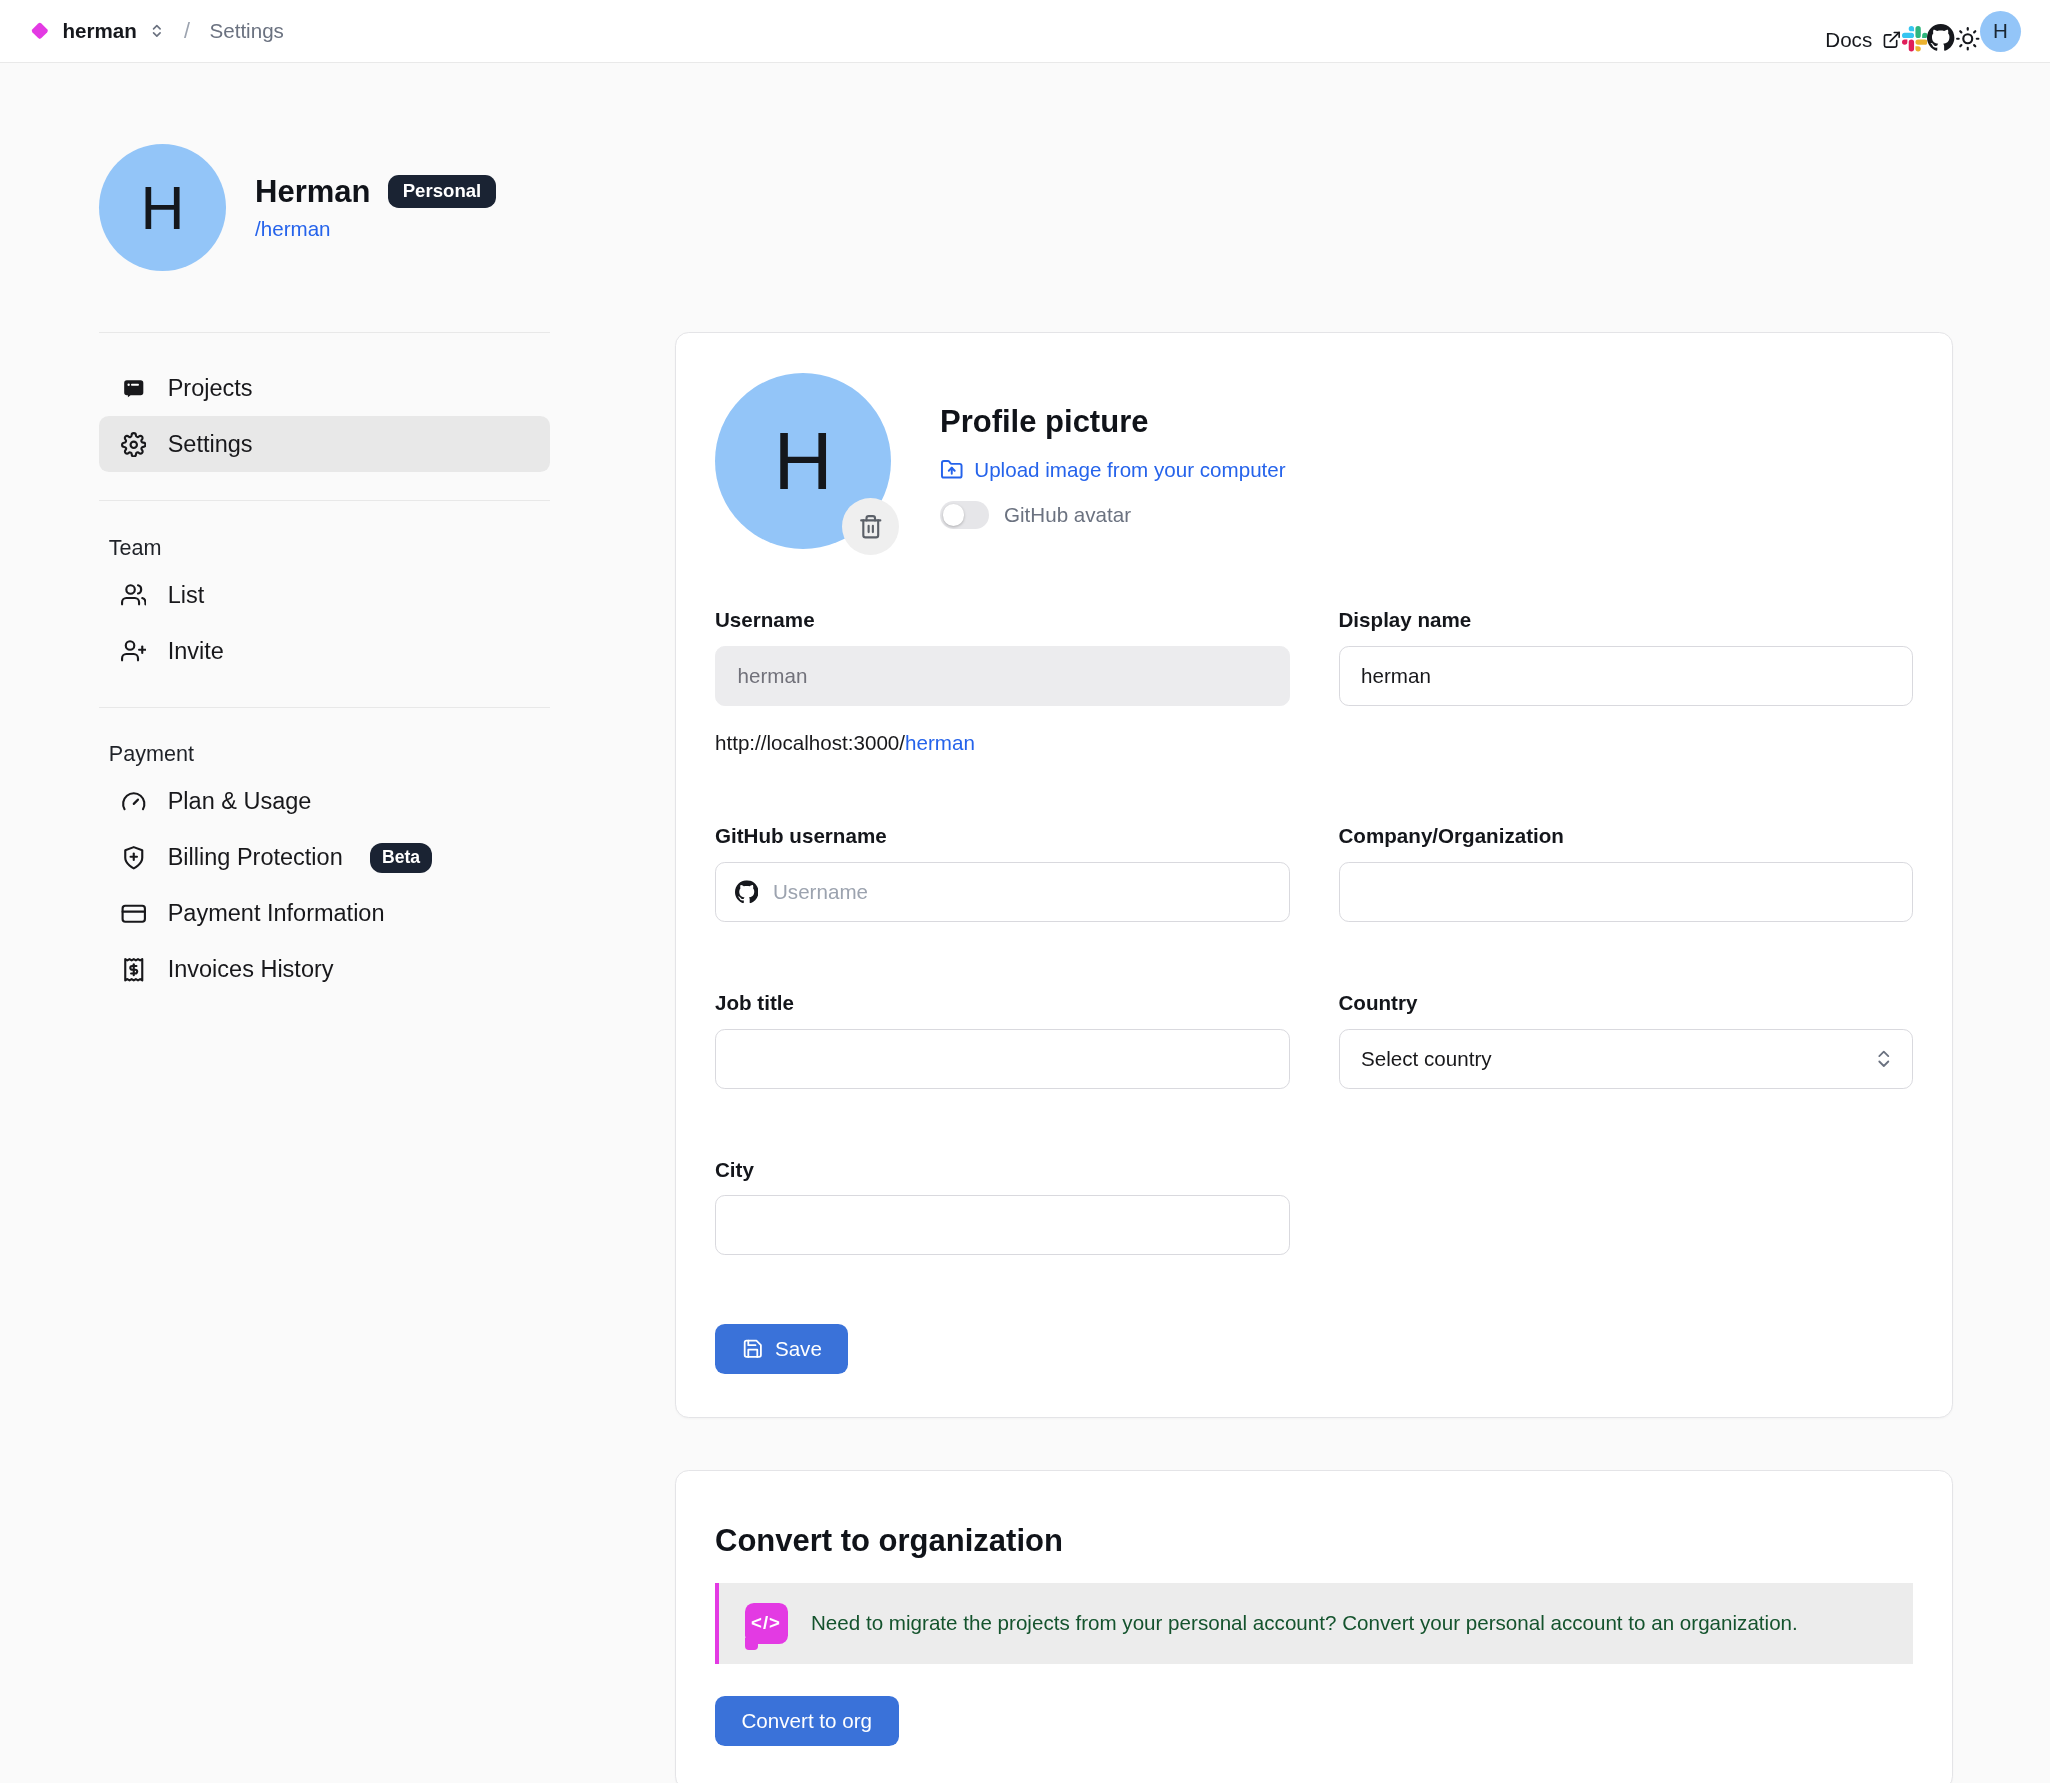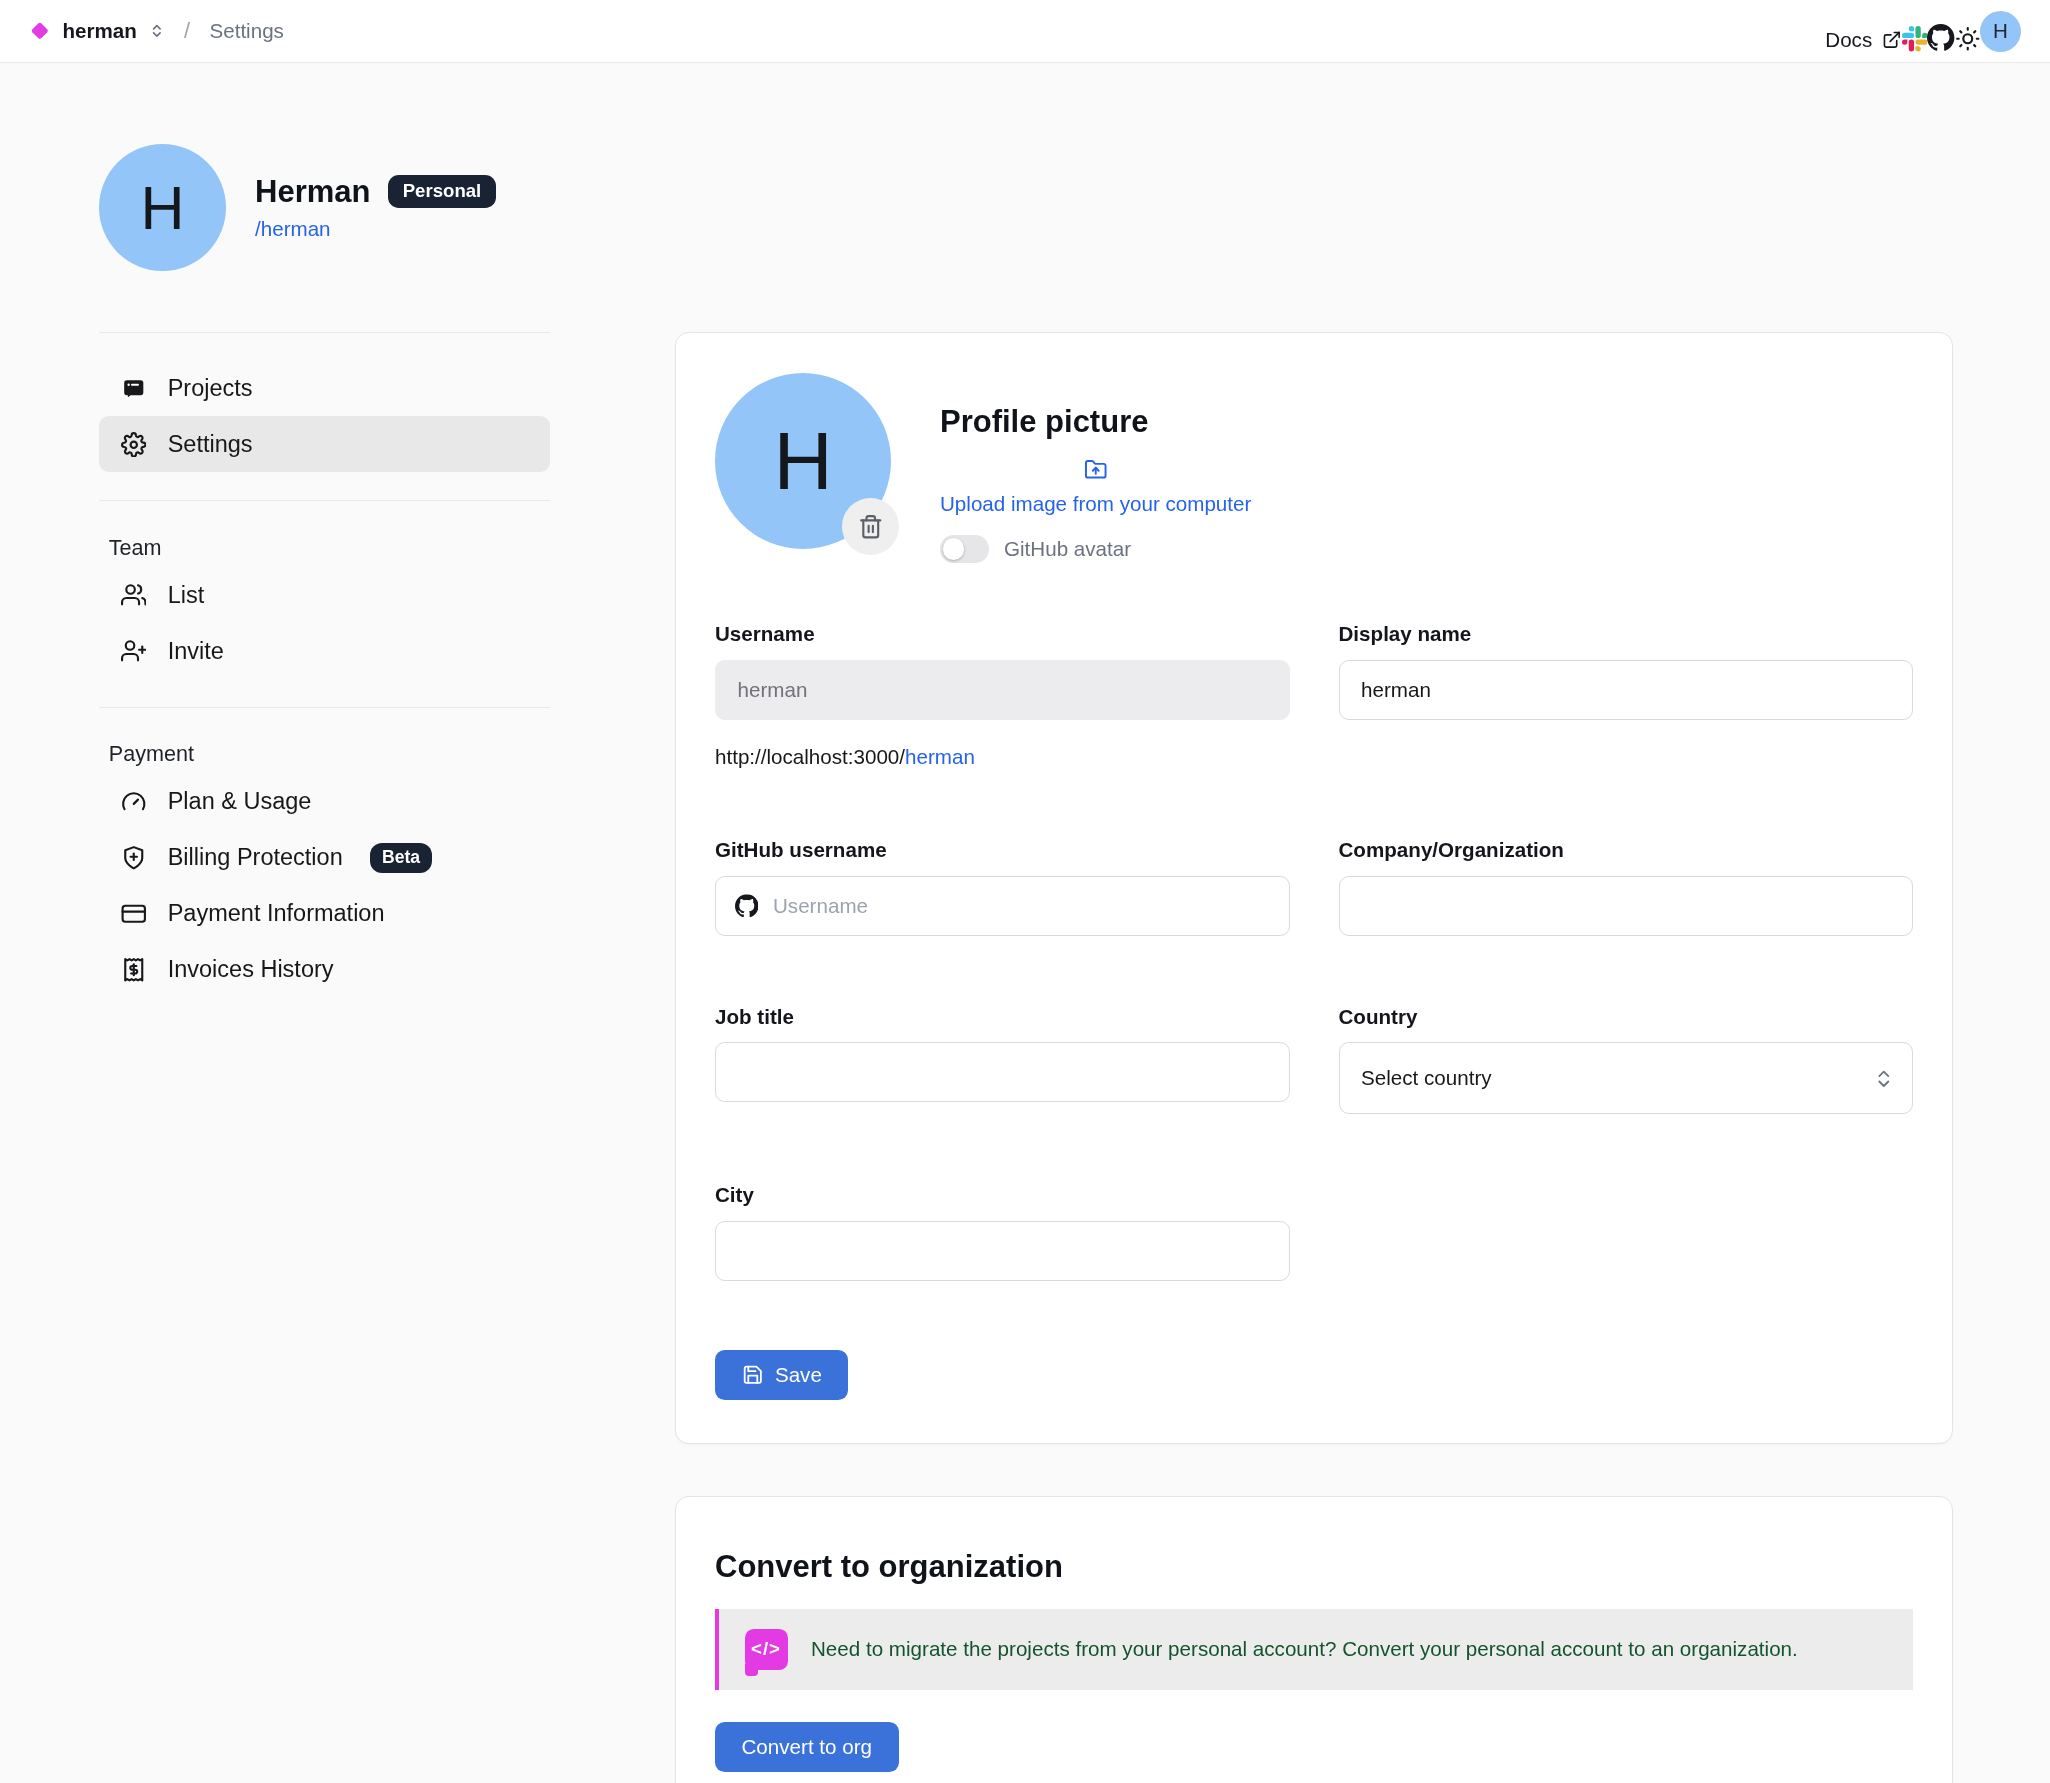--- a/index.html
+++ b/index.html
@@ -88,21 +88,21 @@
     position:absolute; right:-7.8px; bottom:-5.9px;
     width:57px; height:57px; border-radius:50%;
     background:#efefef; border:none; cursor:pointer;
     display:flex; align-items:center; justify-content:center;
     color:#5b6068;
   }
   .pic-info { padding-top:31px; }
   .card-title { font-size:31px; font-weight:700; color:#101319; }
   .upload-link {
     display:flex; align-items:center; gap:10.8px;
-    font-size:20.6px; margin-top:17.6px; text-decoration:none; font-weight:500;flex-direction:column;
+    font-size:20.6px; margin-top:17.6px; text-decoration:none; font-weight:500;
   }
   .toggle-row { display:flex; align-items:center; gap:15px; margin-top:19.6px; }
   .switch {
     width:49px; height:27.4px; border-radius:13.7px; background:#e6e6e9;
     position:relative; border:none; cursor:pointer; flex:0 0 auto;
   }
   .switch .knob {
     position:absolute; left:2.9px; top:2.9px; width:21.6px; height:21.6px;
     border-radius:50%; background:#ffffff; box-shadow:0 1px 2.9px rgba(0,0,0,.25);
   }
@@ -118,21 +118,21 @@
     padding:0 21.6px; font-size:20.6px; color:#18181b; background:#fff;
     font-family:inherit; outline:none;
   }
   .text-input::placeholder { color:#9ca3af; }
   .text-input.disabled { background:#ececee; border-color:#ececee; color:#71717a; }
   .input-with-icon { position:relative; }
   .input-with-icon .in-icon { position:absolute; left:19.6px; top:50%; transform:translateY(-50%); color:#18181b; }
   .input-with-icon .text-input { padding-left:57px; }
   .url-note { margin-top:25.5px; font-size:20.6px; color:#18181b; }
   .select-box {
-    height:72px; border:1px solid #d9d9de; border-radius:9.8px; background:#fff;
+    height:60px; border:1px solid #d9d9de; border-radius:9.8px; background:#fff;
     display:flex; align-items:center; justify-content:space-between;
     padding:0 17.6px 0 21.6px; font-size:20.6px; color:#18181b; cursor:pointer;
   }
   .select-box .chev { color:#6b7280; }
 
   .btn-primary {
     display:inline-flex; align-items:center; gap:11.8px;
     background:#3a72d9; color:#ffffff; border:none; cursor:pointer;
     font-size:20.6px; font-weight:500; font-family:inherit;
     height:50px; padding:0 26.5px; border-radius:9.8px;

